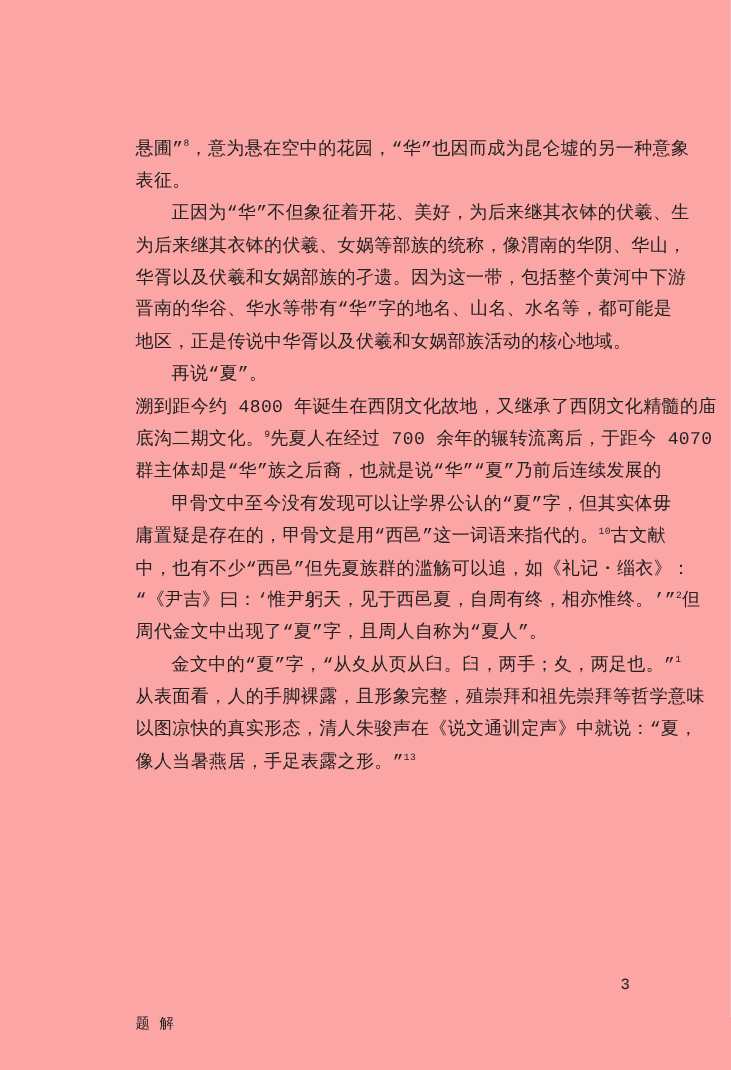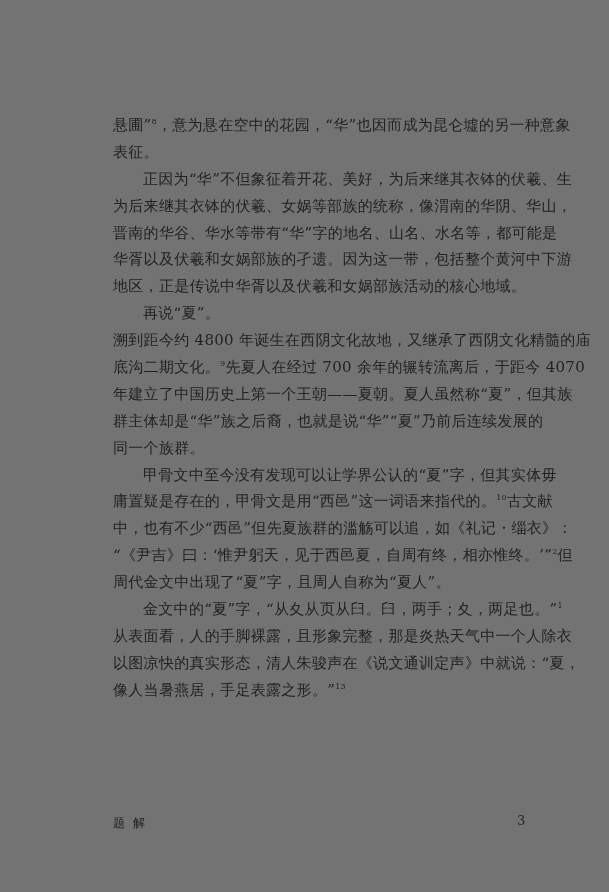--- a/index.html
+++ b/index.html
@@ -1,58 +1,56 @@
 <!DOCTYPE html>
 <html><head>
 <meta charset="utf-8">
 <style>
   html, body { margin: 0; padding: 0; background: #ffffff; }
   body { width: 609px; height: 892px; position: relative; overflow: hidden;
          font-family: "DejaVu Serif", "Liberation Serif", serif; color: #222; }
-  .page { position: absolute; left: 0; top: 0; width: 609px; height: 892px; background: #737373; }
+  .page { position: absolute; left: 0; top: 0; width: 609px; height: 892px; background: #fca5a5; font-family: Liberation Mono, monospace; }
   .body-text { position: absolute; left: 113px; top: 112px; width: 414px; }
   .line { height: 26.9px; line-height: 26.9px; font-size: 15px; white-space: nowrap;
           letter-spacing: 0.3px; text-align: justify; text-align-last: justify; }
   .line.last { text-align-last: left; }
   .indent { padding-left: 30px; }
   sup { font-size: 8px; vertical-align: 6px; line-height: 0; }
-  .footer-left { position: absolute; left: 113px; top: 815px; font-size: 12px; letter-spacing: 8px; color: #222; }
+  .footer-left { position: absolute; left: 113px; top: 845px; font-size: 12px; letter-spacing: 8px; color: #222; }
   .footer-right { position: absolute; left: 517px; top: 813px; font-size: 13px; color: #222; }
 </style>
 </head>
 <body>
 
 <div class="page">
   <div class="body-text">
 
     <div class="line"><span>悬圃”</span><sup>8</sup><span>，意为悬在空中的花园，“华”也因而成为昆仑墟的另一种意象</span></div>
     <div class="line last"><span>表征。</span></div>
 
     <div class="line indent"><span>正因为“华”不但象征着开花、美好，为后来继其衣钵的伏羲、生</span></div>
     <div class="line"><span>为后来继其衣钵的伏羲、女娲等部族的统称，像渭南的华阴、华山，</span></div>
+    <div class="line"><span>华胥以及伏羲和女娲部族的孑遗。因为这一带，包括整个黄河中下游</span></div>
     <div class="line"><span>晋南的华谷、华水等带有“华”字的地名、山名、水名等，都可能是</span></div>
-    <div class="line"><span>华胥以及伏羲和女娲部族的孑遗。因为这一带，包括整个黄河中下游</span></div>
     <div class="line last"><span>地区，正是传说中华胥以及伏羲和女娲部族活动的核心地域。</span></div>
 
     <div class="line indent last"><span>再说“夏”。</span></div>
 
     <div class="line"><span>溯到距今约 4800 年诞生在西阴文化故地，又继承了西阴文化精髓的庙</span></div>
     <div class="line"><span>底沟二期文化。</span><sup>9</sup><span>先夏人在经过 700 余年的辗转流离后，于距今 4070</span></div>
-    <div class="line"><span>年建立了中国历史上第一个王朝——夏朝。夏人虽然称“夏”，但其族</span></div>
     <div class="line"><span>群主体却是“华”族之后裔，也就是说“华”“夏”乃前后连续发展的</span></div>
-    <div class="line last"><span>同一个族群。</span></div>
 
     <div class="line indent"><span>甲骨文中至今没有发现可以让学界公认的“夏”字，但其实体毋</span></div>
     <div class="line"><span>庸置疑是存在的，甲骨文是用“西邑”这一词语来指代的。</span><sup>10</sup><span>古文献</span></div>
     <div class="line"><span>中，也有不少“西邑”但先夏族群的滥觞可以追，如《礼记・缁衣》：</span></div>
     <div class="line"><span>“《尹吉》曰：‘惟尹躬天，见于西邑夏，自周有终，相亦惟终。’”</span><sup>2</sup><span>但</span></div>
     <div class="line last"><span>周代金文中出现了“夏”字，且周人自称为“夏人”。</span></div>
 
     <div class="line indent last"><span>金文中的“夏”字，“从夊从页从臼。臼，两手；夊，两足也。”</span><sup>1</sup></div>
-    <div class="line"><span>从表面看，人的手脚裸露，且形象完整，那是炎热天气中一个人除衣</span></div>
+    <div class="line"><span>从表面看，人的手脚裸露，且形象完整，殖崇拜和祖先崇拜等哲学意味</span></div>
     <div class="line"><span>以图凉快的真实形态，清人朱骏声在《说文通训定声》中就说：“夏，</span></div>
     <div class="line last"><span>像人当暑燕居，手足表露之形。”</span><sup>13</sup></div>
 
   </div>
 
   <div class="footer-left">题解</div>
   <div class="footer-right">3</div>
 </div>
 
 </body></html>

